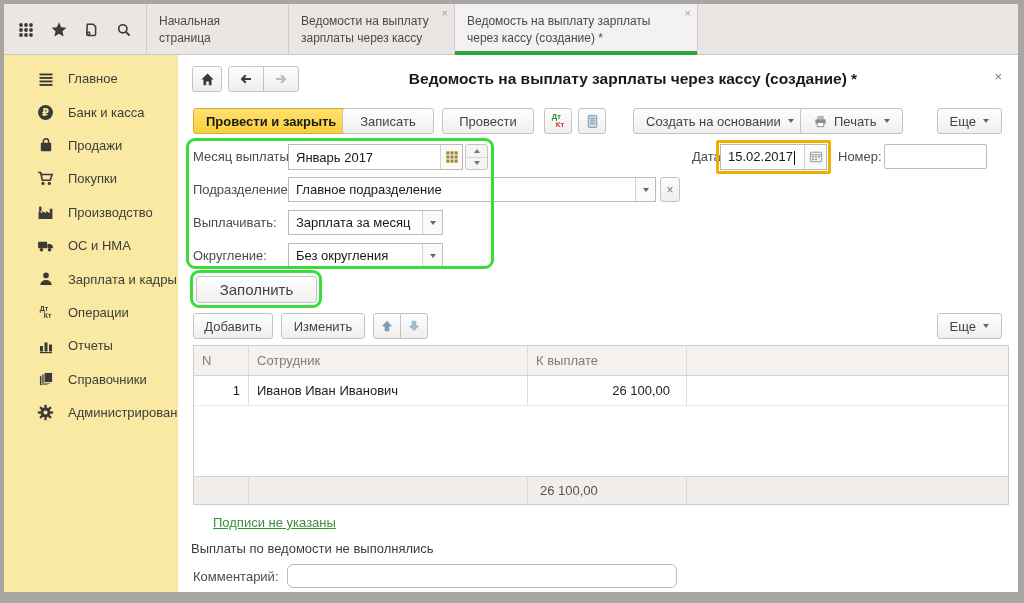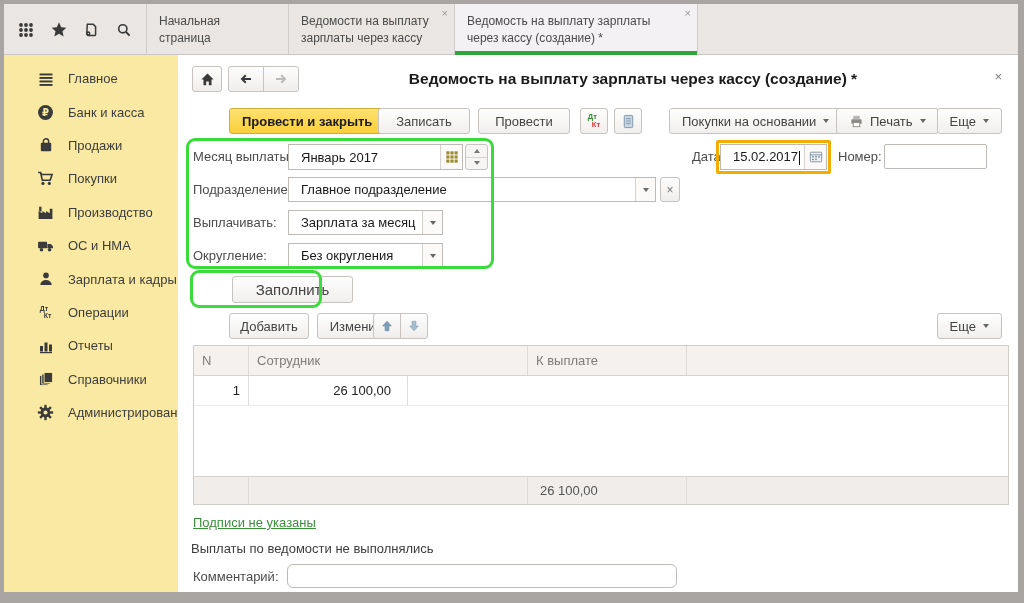--- a/index.html
+++ b/index.html
@@ -25,29 +25,29 @@
   .dtkt { font-size:7px; font-weight:bold; color:#3a3a3a; line-height:1.1; text-align:left; }
   .dtkt .kt { margin-left:4px; }
 
   
   .main { position:absolute; left:174px; top:51px; right:0; bottom:0; background:#fff; font-size:13px; color:#444; }
 
   .navbtn { position:absolute; top:11px; height:26px; background:linear-gradient(#fdfdfd,#f0eeec); border:1px solid #c6c3c0; border-radius:3px; display:flex; align-items:center; justify-content:center; cursor:pointer; }
   .doc-title { position:absolute; left:130px; right:60px; top:15px; text-align:center; font-size:15.5px; font-weight:bold; color:#1a1a1a; }
   .doc-close { position:absolute; right:16px; top:14px; font-size:13px; color:#777; cursor:pointer; }
 
-  .btn { height:26px; background:linear-gradient(#fefefe,#f1efed); border:1px solid #c6c3c0; border-radius:3px; font-size:13px; color:#444; display:inline-flex; align-items:center; justify-content:center; padding:0 12px; cursor:pointer; font-family:inherit;margin-left:36px; }
+  .btn { height:26px; background:linear-gradient(#fefefe,#f1efed); border:1px solid #c6c3c0; border-radius:3px; font-size:13px; color:#444; display:inline-flex; align-items:center; justify-content:center; padding:0 12px; cursor:pointer; font-family:inherit; }
   .btn-yellow { background:linear-gradient(#ffe170,#f9cf3a); border-color:#cfae35; font-weight:bold; color:#1a1a1a; }
   .caret { display:inline-block; width:0; height:0; border-left:3.5px solid transparent; border-right:3.5px solid transparent; border-top:4.5px solid #666; margin-left:7px; }
 
   .toolbar-item { position:absolute; top:53px; }
 
   .lbl { position:absolute; font-size:13px; color:#4c4c4c; }
   .field { position:absolute; background:#fff; border:1px solid #bdbab7; display:flex; align-items:center; }
-  .field .val { flex:1; padding:0 12px; font-size:13px; color:#1a1a1a; white-space:nowrap; overflow:hidden; }
+  .field .val { flex:1; padding:0 7px; font-size:13px; color:#1a1a1a; white-space:nowrap; overflow:hidden; }
   .field .ibtn { width:22px; align-self:stretch; border-left:1px solid #d4d1ce; display:flex; align-items:center; justify-content:center; cursor:pointer; background:#fbfaf9; }
   .ddbtn { border-left:1px solid #d4d1ce; width:20px; align-self:stretch; display:flex; align-items:center; justify-content:center; cursor:pointer; background:#fbfaf9; }
   .ddbtn .caret { margin:0; }
   .sqbtn { position:absolute; width:20px; background:linear-gradient(#fdfdfd,#f0eeec); border:1px solid #c6c3c0; border-radius:3px; color:#777; display:flex; align-items:center; justify-content:center; font-size:12px; cursor:pointer; }
 
   .hl-green { position:absolute; border:3px solid #3cdb3c; border-radius:9px; pointer-events:none; }
   .hl-orange { position:absolute; border:3px solid #efae00; pointer-events:none; }
 
   .spinner { position:absolute; width:23px; height:26px; border:1px solid #c6c3c0; border-radius:3px; background:#f7f5f3; display:flex; flex-direction:column; cursor:pointer; }
   .spinner div { flex:1; display:flex; align-items:center; justify-content:center; }
@@ -65,21 +65,21 @@
   .g-foot { position:absolute; left:0; right:0; bottom:0; height:28px; background:#f0edeb; border-top:1px solid #d6d3d0; color:#555; }
   .gc { display:flex; align-items:center; padding:0 8px; border-right:1px solid #dedbd8; overflow:hidden; white-space:nowrap; }
   .gc:last-child { border-right:none; }
   .c-n { width:55px; justify-content:flex-end; }
   .c-emp { width:279px; }
   .c-amt { width:159px; }
   .c-rest { flex:1; }
   .g-head .c-n { justify-content:flex-start; }
   .g-row .c-amt { justify-content:flex-end; padding-right:16px; }
 
-  .link-green { position:absolute; color:#3a8f3a; text-decoration:underline; font-size:13px; cursor:pointer; }
+  .link-green { position:absolute; color:#3a8f3a; text-decoration:underline; font-size:13px; cursor:pointer;margin-left:20px; }
   input.txt { border:1px solid #bdbab7; font-family:inherit; font-size:13px; padding:0 6px; color:#1a1a1a; background:#fff; }
 </style>
 </head>
 <body>
 
 <div class="frame">
 <div class="window">
 
   <div class="topbar">
     <div class="sysicons">
@@ -276,21 +276,21 @@
     </div>
     <div class="btn toolbar-item" style="left:400px; width:28px; padding:0;">
       <svg width="15" height="15" viewBox="0 0 16 16">
             <rect x="3.5" y="1.5" width="9" height="13" rx="1" fill="#c7d6e2" stroke="#7d95a8"></rect>
             <line x1="5.5" y1="5" x2="10.5" y2="5" stroke="#7d95a8"></line>
             <line x1="5.5" y1="7.5" x2="10.5" y2="7.5" stroke="#7d95a8"></line>
             <line x1="5.5" y1="10" x2="10.5" y2="10" stroke="#7d95a8"></line>
           </svg>
     </div>
     <button class="btn toolbar-item" style="left:455px;">
-          <span>Покупки на основании</span>
+          <span>Создать на основании</span>
           <span class="caret"></span>
         </button>
     <button class="btn toolbar-item" style="left:622px;">
       <svg width="15" height="15" viewBox="0 0 16 16" style="margin-right:6px;">
             <rect x="4.5" y="2" width="7" height="3.5" fill="#b9b6b3"></rect>
             <rect x="2.5" y="5.5" width="11" height="5" rx="0.8" fill="#8e8b88"></rect>
             <rect x="4.5" y="9" width="7" height="4.5" fill="#fff" stroke="#8e8b88"></rect>
           </svg>
       <span>Печать</span>
           <span class="caret"></span>
@@ -397,20 +397,21 @@
 
     <div class="grid-table">
       <div class="g-head">
         <div class="gc c-n">N</div>
         <div class="gc c-emp">Сотрудник</div>
         <div class="gc c-amt" style="justify-content:flex-start;">К выплате</div>
         <div class="gc c-rest"></div>
       </div>
       <div class="g-row">
         <div class="gc c-n">1</div>
+        <div class="gc c-emp">Иванов Иван Иванович</div>
         <div class="gc c-amt">26 100,00</div>
         <div class="gc c-rest"></div>
       </div>
       <div class="g-foot">
         <div class="gc c-n"></div>
         <div class="gc c-emp"></div>
         <div class="gc c-amt" style="justify-content:flex-start; padding-left:12px;">26 100,00</div>
         <div class="gc c-rest"></div>
       </div>
     </div>

